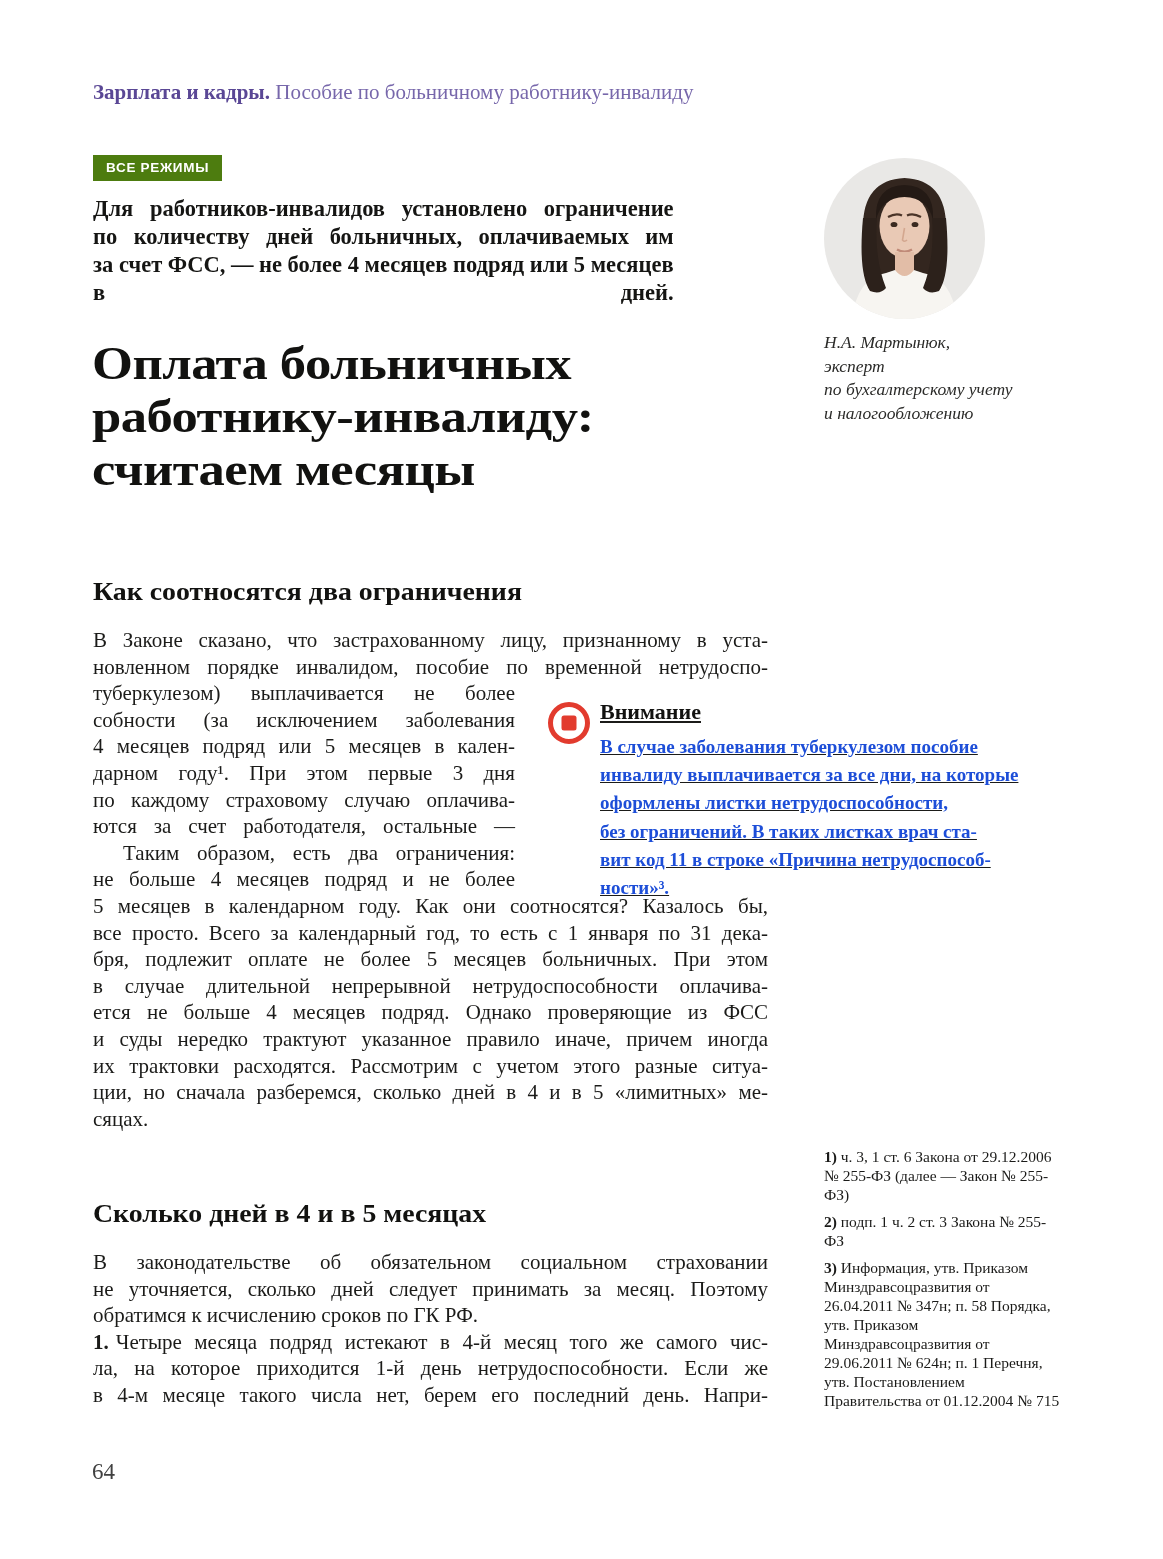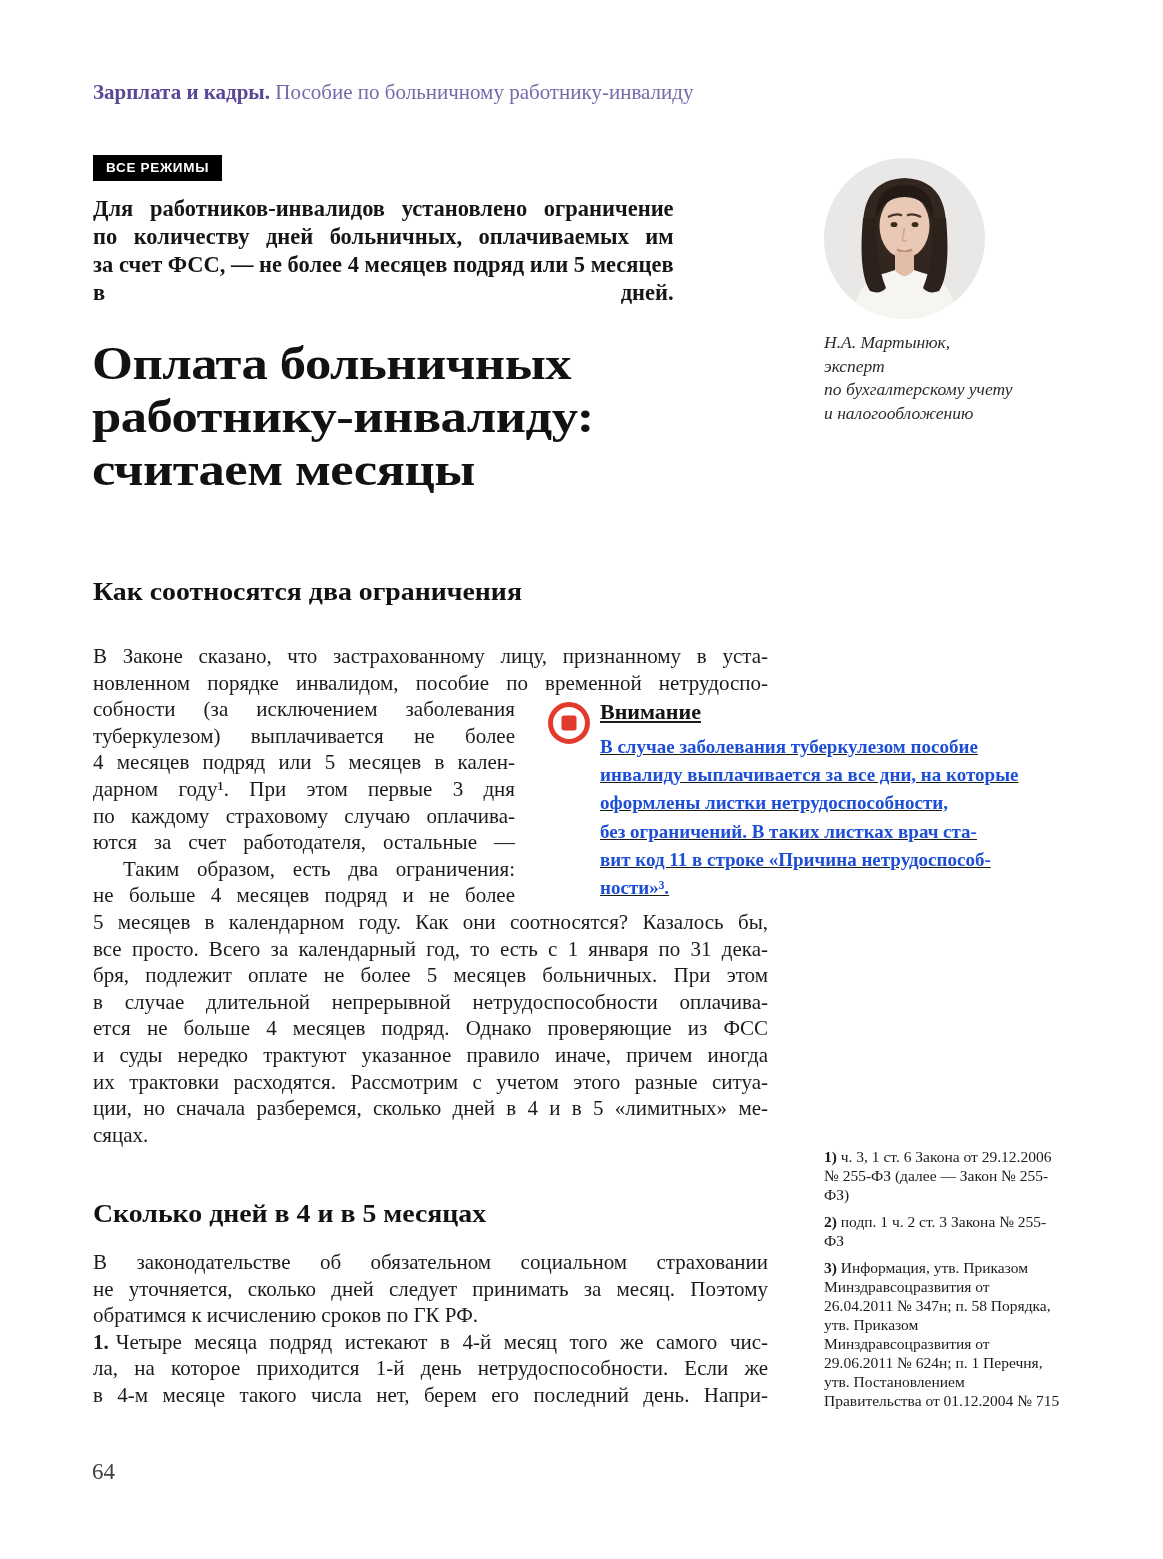--- a/index.html
+++ b/index.html
@@ -13,21 +13,21 @@
   }
   .abs { position:absolute; }
 
   
   .kicker { left:93px; top:80px; font-size:21px; color:#7767ab; }
   .kicker .brand { font-weight:bold; color:#5a4795; }
 
   
   .badge {
     left:93px; top:155px;
-    background:#000000; color:#ffffff;
+    background:#4d7c0f; color:#ffffff;
     font-family:"Liberation Sans","DejaVu Sans",sans-serif;
     font-weight:bold; font-size:13.5px; letter-spacing:0.7px;
     padding:5px 13px 6px;
   }
 
   
   .lead { left:93px; top:195px; font-size:22.5px; font-weight:bold; line-height:28px; color:#151513; }
   .lead .ln { white-space:nowrap; text-align:center; }
 
   
@@ -44,21 +44,21 @@
   .caption { left:824px; top:331px; font-style:italic; font-size:17.5px; line-height:23.5px; color:#2a2a28; }
 
   
   .h1 { left:93px; top:577px; font-size:26px; font-weight:bold; color:#121210;
         transform:scaleX(1.07); transform-origin:0 0; white-space:nowrap; }
   .h2 { left:93px; top:1199px; font-size:26px; font-weight:bold; color:#121210;
         transform:scaleX(1.07); transform-origin:0 0; white-space:nowrap; }
 
   
   .para { left:93px; width:675px; font-size:21px; line-height:26.6px; color:#1b1b19; }
-  .para1 { top:627px;margin-top:16px; }
+  .para1 { top:627px; }
   .para2 { top:1249px; }
   .ln { text-align:justify; text-align-last:justify; }
   .ln.nar { width:422px; }
   .ln.end { text-align-last:left; }
   .ln.ind { text-indent:30px; }
   .b { font-weight:bold; }
   .mk-gap { margin-left:7px; }
 
   
   .callout { left:548px; top:699px; width:505px; }
@@ -138,22 +138,22 @@
   <div>эксперт</div>
   <div>по бухгалтерскому учету</div>
   <div>и налогообложению</div>
 </div>
 
 <div class="abs h1">Как соотносятся два ограничения</div>
 
 <div class="abs para para1">
   <div class="ln">В Законе сказано, что застрахованному лицу, признанному в уста-</div>
   <div class="ln">новленном порядке инвалидом, пособие по временной нетрудоспо-</div>
+  <div class="ln nar">туберкулезом) выплачивается не более</div>
   <div class="ln nar">собности (за исключением заболевания</div>
-  <div class="ln nar">туберкулезом) выплачивается не более</div>
   <div class="ln nar">4 месяцев подряд или 5 месяцев в кален-</div>
   <div class="ln nar">дарном году¹. При этом первые 3 дня</div>
   <div class="ln nar">по каждому страховому случаю оплачива-</div>
   <div class="ln nar">ются за счет работодателя, остальные —</div>
   <div class="ln nar ind">Таким образом, есть два ограничения:</div>
   <div class="ln nar">не больше 4 месяцев подряд и не более</div>
   <div class="ln">5 месяцев в календарном году. Как они соотносятся? Казалось бы,</div>
   <div class="ln">все просто. Всего за календарный год, то есть с 1 января по 31 дека-</div>
   <div class="ln">бря, подлежит оплате не более 5 месяцев больничных. При этом</div>
   <div class="ln">в случае длительной непрерывной нетрудоспособности оплачива-</div>

